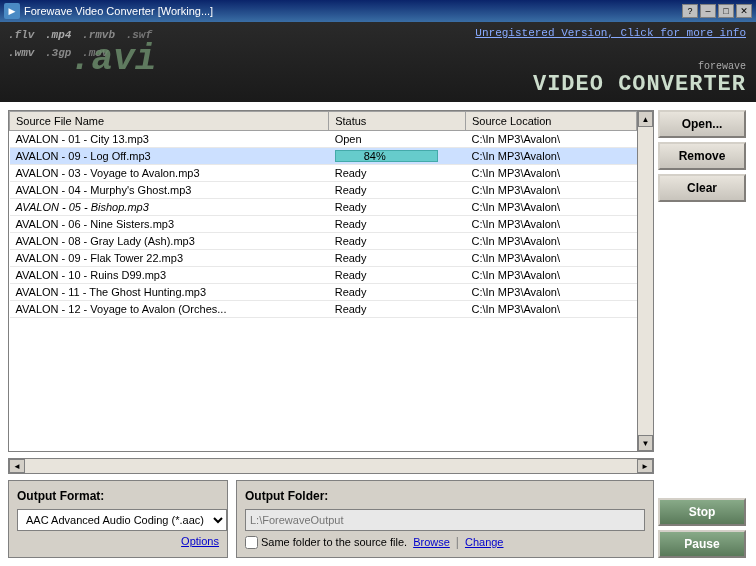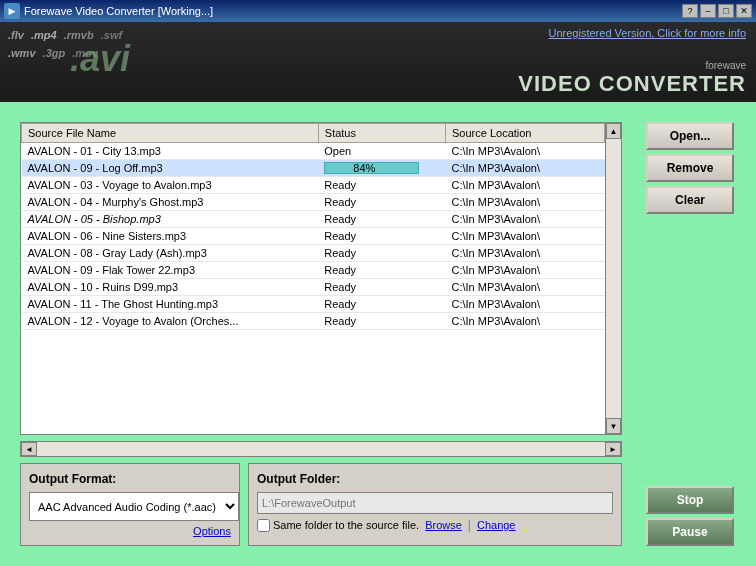--- a/index.html
+++ b/index.html
@@ -58,20 +58,21 @@
     
     .header-banner {
       background: linear-gradient(to bottom, #2a2a2a, #1a1a1a);
       height: 80px;
       position: relative;
       display: flex;
       align-items: center;
       justify-content: space-between;
       padding: 0 26px;
       overflow: hidden;
+      font-family: Liberation Mono, monospace;
     }
 
     .header-right {
       position: absolute;
       right: 10px;
       top: 0;
       display: flex;
       flex-direction: column;
       align-items: flex-end;
       justify-content: space-between;
@@ -95,24 +96,24 @@
     .brand-logo .brand-product {
       color: #ccddcc;
       font-size: 22px;
       font-weight: bold;
       text-transform: uppercase;
       letter-spacing: 1px;
     }
 
     
     .main-content {
-      background: #86efac;
-      padding: 20px;
-      display: flex;
-      gap: 24px;
+      background: #ffffff;
+      padding: 8px;
+      display: flex;
+      gap: 4px;
       height: calc(566px - 22px - 80px);
     }
 
     .left-panel {
       flex: 1;
       display: flex;
       flex-direction: column;
       gap: 6px;
     }
 
@@ -242,21 +243,21 @@
       font-size: 12px;
       margin-bottom: 6px;
     }
     .format-select-wrapper {
       display: flex;
       align-items: center;
       gap: 2px;
     }
     .format-select {
       flex: 1;
-      height: 29px;
+      height: 22px;
       border: 1px solid #808080;
       background: white;
       font-size: 11px;
       padding: 0 4px;
     }
     .options-link {
       color: #0000cc;
       text-decoration: underline;
       cursor: pointer;
       font-size: 11px;

